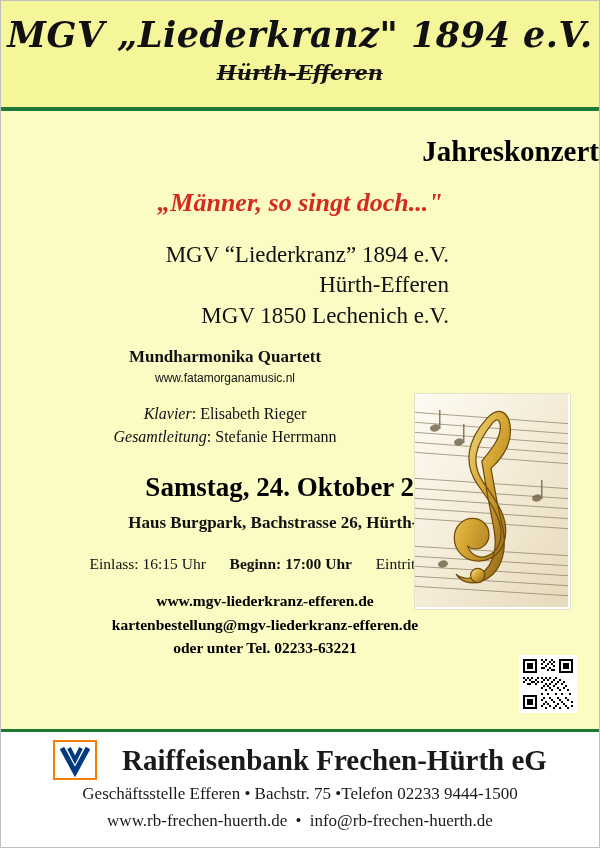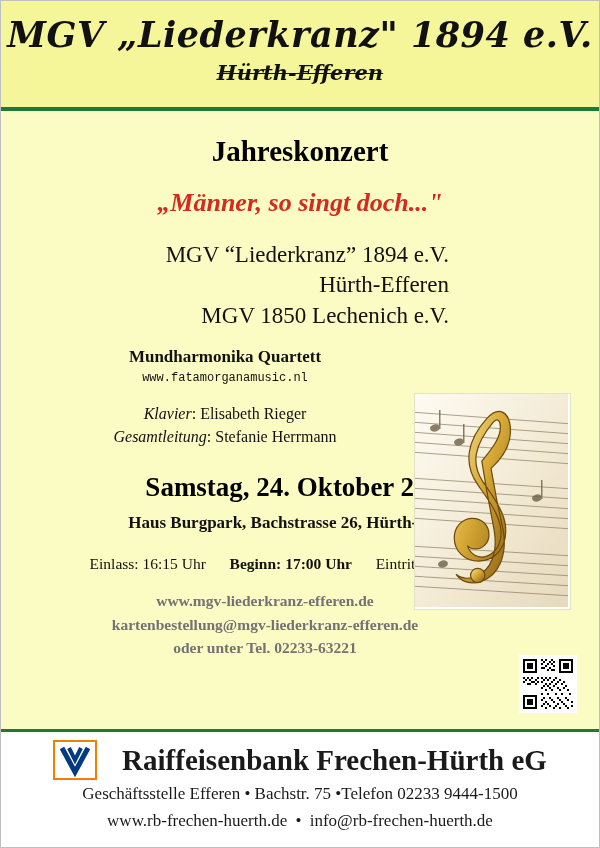--- a/index.html
+++ b/index.html
@@ -67,20 +67,21 @@
     overflow: hidden;
   }
 
   .concert-title {
     font-family: "Liberation Serif", serif;
     font-weight: bold;
     font-size: 29px;
     color: #000000;
     margin: 0;
     padding-top: 24px;
+    text-align: right;
   }
   .concert-motto {
     font-family: "Liberation Serif", serif;
     font-style: italic;
     font-weight: bold;
     font-size: 26px;
     color: #d42a1f;
     margin: 20px 0 0 0;
   }
 
@@ -107,21 +108,21 @@
     margin: 0;
   }
   .quartet-name {
     font-family: "Liberation Serif", serif;
     font-weight: bold;
     font-size: 21px;
     color: #111111;
     margin: 3px 0 0 0;
   }
   .quartet-url {
-    font-family: Liberation Mono, monospace;
+    font-family: Liberation Sans, sans-serif;
     font-size: 12px;
     color: #111111;
     margin: 4px 0 16px 0;
   }
 
   .credits {
     margin-top: 17px;
     padding-right: 150px;
     font-size: 16px;
     line-height: 1.45;
@@ -164,21 +165,21 @@
   }
   .info-row .bold { font-weight: bold; }
   .info-sep { display: inline-block; width: 16px; }
 
   .contact-block {
     margin-top: 16px;
     font-family: "Liberation Serif", serif;
     font-weight: bold;
     font-size: 15.5px;
     line-height: 1.5;
-    color: #737373;
+    color: #000000;
     padding-right: 70px;
   }
 
   
   .qr {
     position: absolute;
     right: 22px;
     bottom: 16px;
     width: 58px;
     height: 58px;

